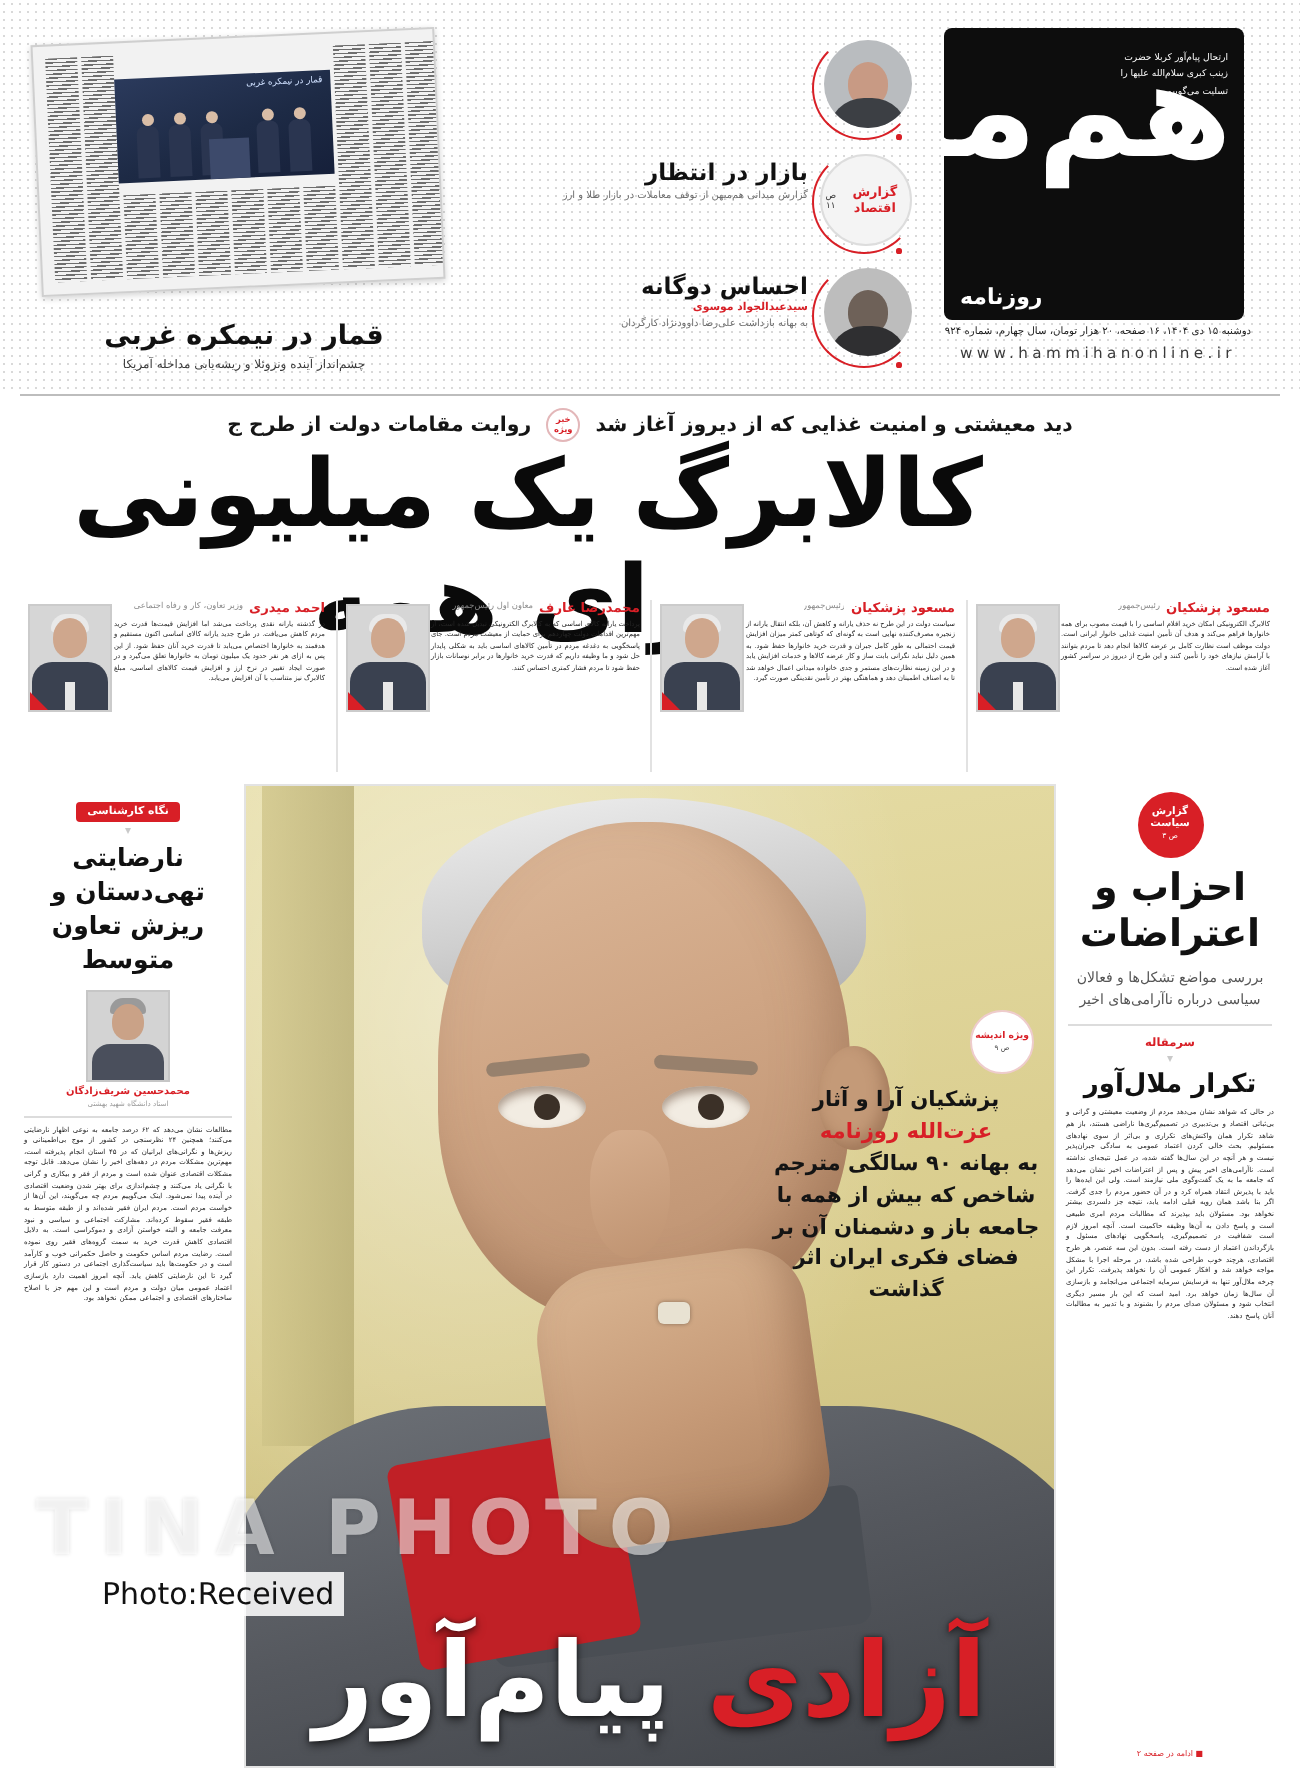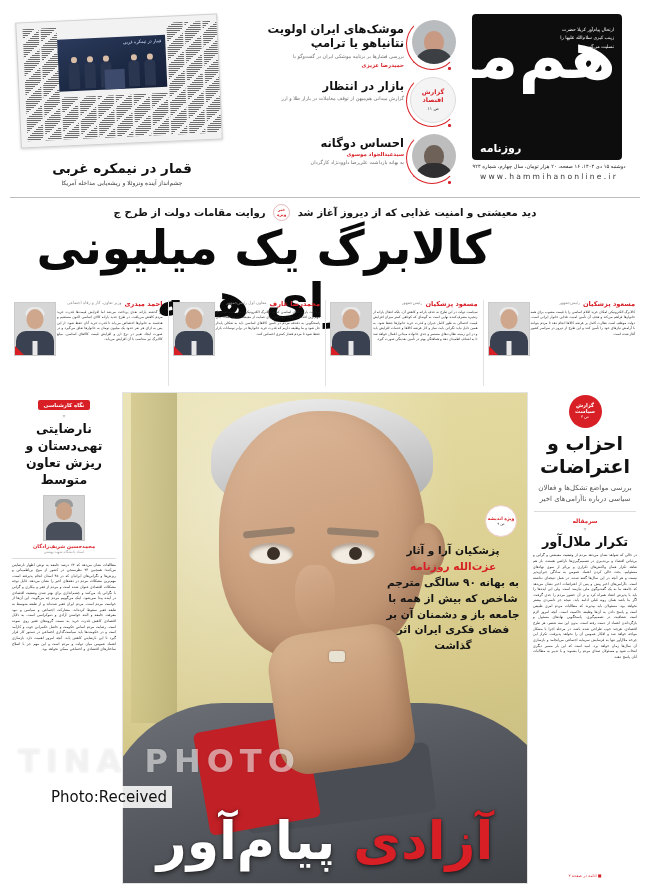--- a/index.html
+++ b/index.html
@@ -200,23 +200,23 @@
     right: 2px; top: 4px;
     width: 44px; height: 44px;
     border-radius: 50%;
     background: #f4f4f4;
     border: 0.7px solid #ddd;
     color: #d81f26;
     font-size: 6.4px;
     font-weight: bold;
     line-height: 1.25;
     display: flex;
-    flex-direction: column;
+    flex-direction: row;
     align-items: center;
-    justify-content: center;
+    justify-content: flex-start;
     text-align: center;
   }
   .teaser-badge .pg {
     color: #333;
     font-size: 4.4px;
     font-weight: normal;
     margin-top: 2px;
   }
 
   
@@ -775,21 +775,21 @@
     font-size: 4px;
     color: #d81f26;
   }
 
   
   #wm-tina {
     position: absolute;
     left: 18px; top: 742px;
     width: 330px;
     font-family: "DejaVu Sans", sans-serif;
-    font-size: 32px;
+    font-size: 38px;
     font-weight: bold;
     color: rgba(255,255,255,0.55);
     letter-spacing: 6px;
     direction: ltr;
     pointer-events: none;
     text-shadow: 0 0 2px rgba(0,0,0,0.12);
   }
   #wm-received {
     position: absolute;
     left: 46px; top: 786px;
@@ -820,25 +820,20 @@
     </div>
 
     <div id="teasers">
 
       <div class="teaser">
         <div class="teaser-arc"></div>
         <div class="teaser-dot"></div>
         <div class="teaser-photo p1">
           <div class="head"></div>
             <div class="body"></div>
-        </div>
-        <div class="teaser-text">
-          <div class="teaser-title">موشک‌های ایران اولویت نتانیاهو یا ترامپ</div>
-          <div class="teaser-sub">بررسی فشارها بر برنامه موشکی ایران در گفت‌وگو با</div>
-          <div class="teaser-byline">حمیدرضا عزیزی</div>
         </div>
       </div>
 
       <div class="teaser">
         <div class="teaser-arc"></div>
         <div class="teaser-dot"></div>
         <div class="teaser-badge">
           <span>گزارش اقتصاد</span>
           <span class="pg">ص ۱۱</span>
         </div>

